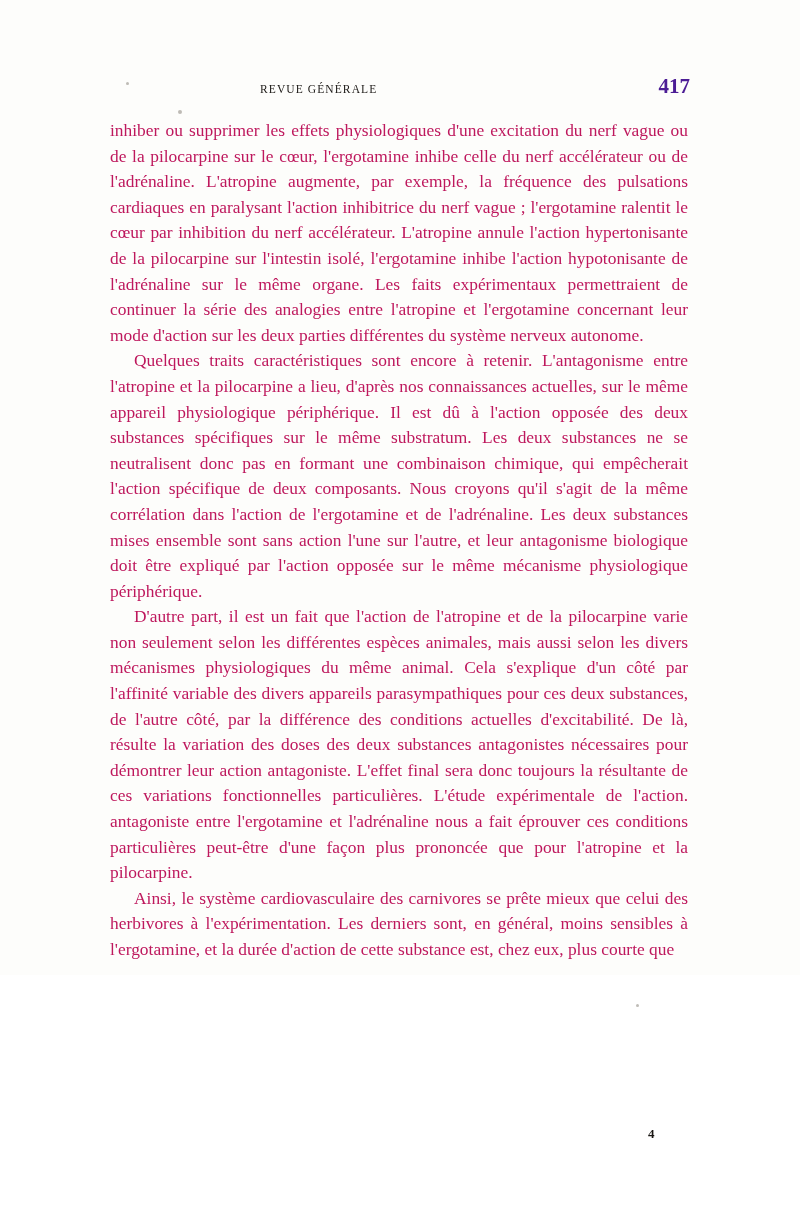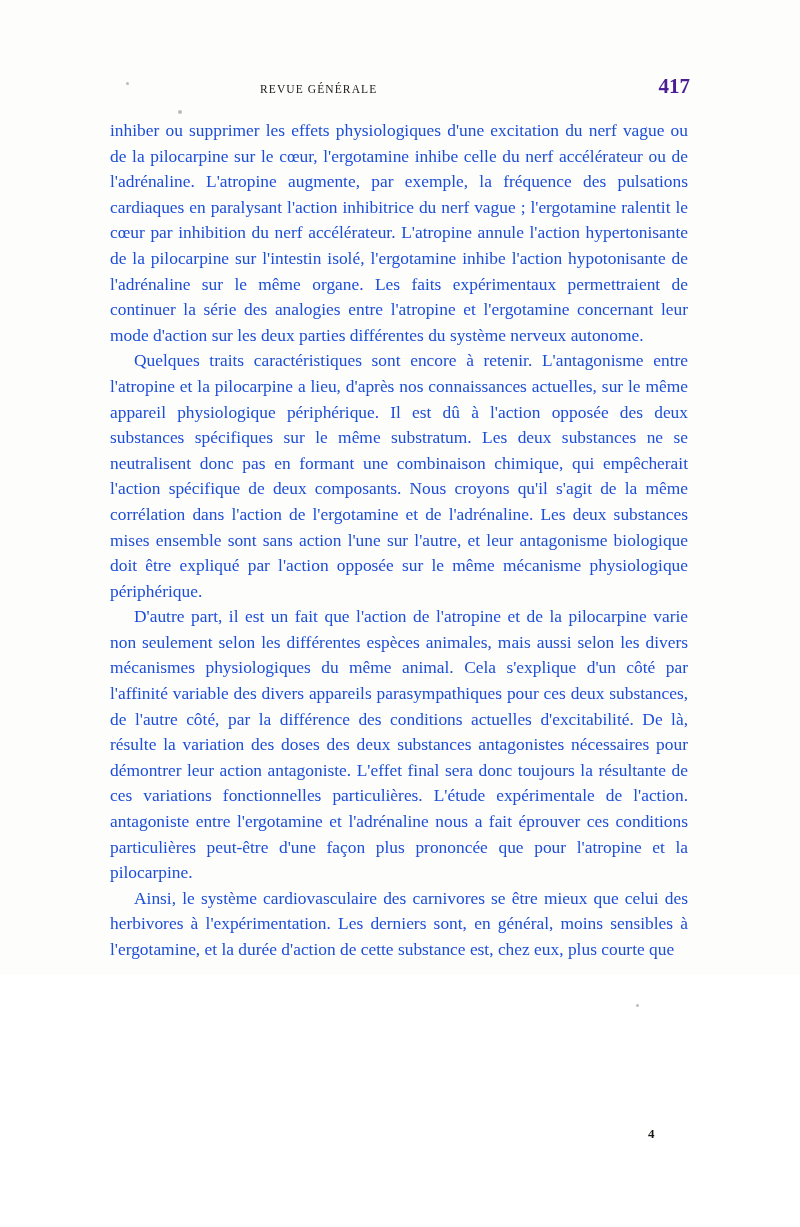--- a/index.html
+++ b/index.html
@@ -47,21 +47,21 @@
     color: #4c1d95;
   }
   .body-text {
     position: absolute;
     left: 110px;
     top: 118px;
     width: 578px;
     font-size: 17.4px;
     line-height: 25.6px;
     text-align: justify;
-    color: #1d4ed8;
+    color: #be185d;
   }
   .body-text p {
     margin: 0;
     text-indent: 24px;
     hyphens: none;
   }
   .body-text p.no-indent {
     text-indent: 0;
   }
   .footer-num {
@@ -90,18 +90,18 @@
 
   <div class="header">
     <div class="running-head">REVUE GÉNÉRALE</div>
     <div class="folio">417</div>
   </div>
 
   <div class="body-text">
     <p class="no-indent">inhiber ou supprimer les effets physiologiques d'une excitation du nerf vague ou de la pilocarpine sur le cœur, l'ergotamine inhibe celle du nerf accélérateur ou de l'adrénaline. L'atropine augmente, par exemple, la fréquence des pulsations cardiaques en paralysant l'action inhibitrice du nerf vague ; l'ergotamine ralentit le cœur par inhibition du nerf accélérateur. L'atropine annule l'action hypertonisante de la pilocarpine sur l'intestin isolé, l'ergotamine inhibe l'action hypotonisante de l'adrénaline sur le même organe. Les faits expérimentaux permettraient de continuer la série des analogies entre l'atropine et l'ergotamine concernant leur mode d'action sur les deux parties différentes du système nerveux autonome.</p>
     <p>Quelques traits caractéristiques sont encore à retenir. L'antagonisme entre l'atropine et la pilocarpine a lieu, d'après nos connaissances actuelles, sur le même appareil physiologique périphérique. Il est dû à l'action opposée des deux substances spécifiques sur le même substratum. Les deux substances ne se neutralisent donc pas en formant une combinaison chimique, qui empêcherait l'action spécifique de deux composants. Nous croyons qu'il s'agit de la même corrélation dans l'action de l'ergotamine et de l'adrénaline. Les deux substances mises ensemble sont sans action l'une sur l'autre, et leur antagonisme biologique doit être expliqué par l'action opposée sur le même mécanisme physiologique périphérique.</p>
     <p>D'autre part, il est un fait que l'action de l'atropine et de la pilocarpine varie non seulement selon les différentes espèces animales, mais aussi selon les divers mécanismes physiologiques du même animal. Cela s'explique d'un côté par l'affinité variable des divers appareils parasympathiques pour ces deux substances, de l'autre côté, par la différence des conditions actuelles d'excitabilité. De là, résulte la variation des doses des deux substances antagonistes nécessaires pour démontrer leur action antagoniste. L'effet final sera donc toujours la résultante de ces variations fonctionnelles particulières. L'étude expérimentale de l'action. antagoniste entre l'ergotamine et l'adrénaline nous a fait éprouver ces conditions particulières peut-être d'une façon plus prononcée que pour l'atropine et la pilocarpine.</p>
-    <p>Ainsi, le système cardiovasculaire des carnivores se être mieux que celui des herbivores à l'expérimentation. Les derniers sont, en général, moins sensibles à l'ergotamine, et la durée d'action de cette substance est, chez eux, plus courte que</p>
+    <p>Ainsi, le système cardiovasculaire des carnivores se prête mieux que celui des herbivores à l'expérimentation. Les derniers sont, en général, moins sensibles à l'ergotamine, et la durée d'action de cette substance est, chez eux, plus courte que</p>
   </div>
 
   <div class="footer-num">4</div>
 
 </div>
 
 </body></html>

